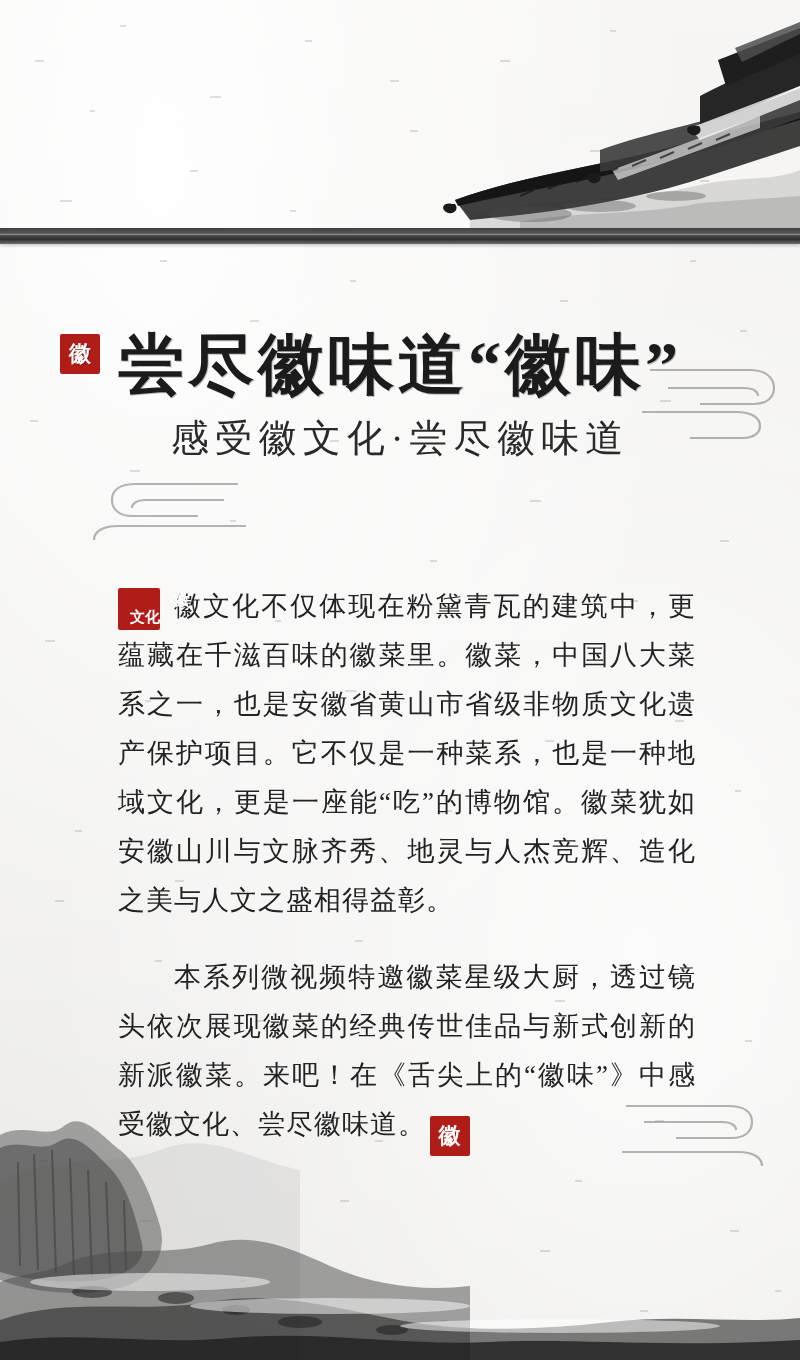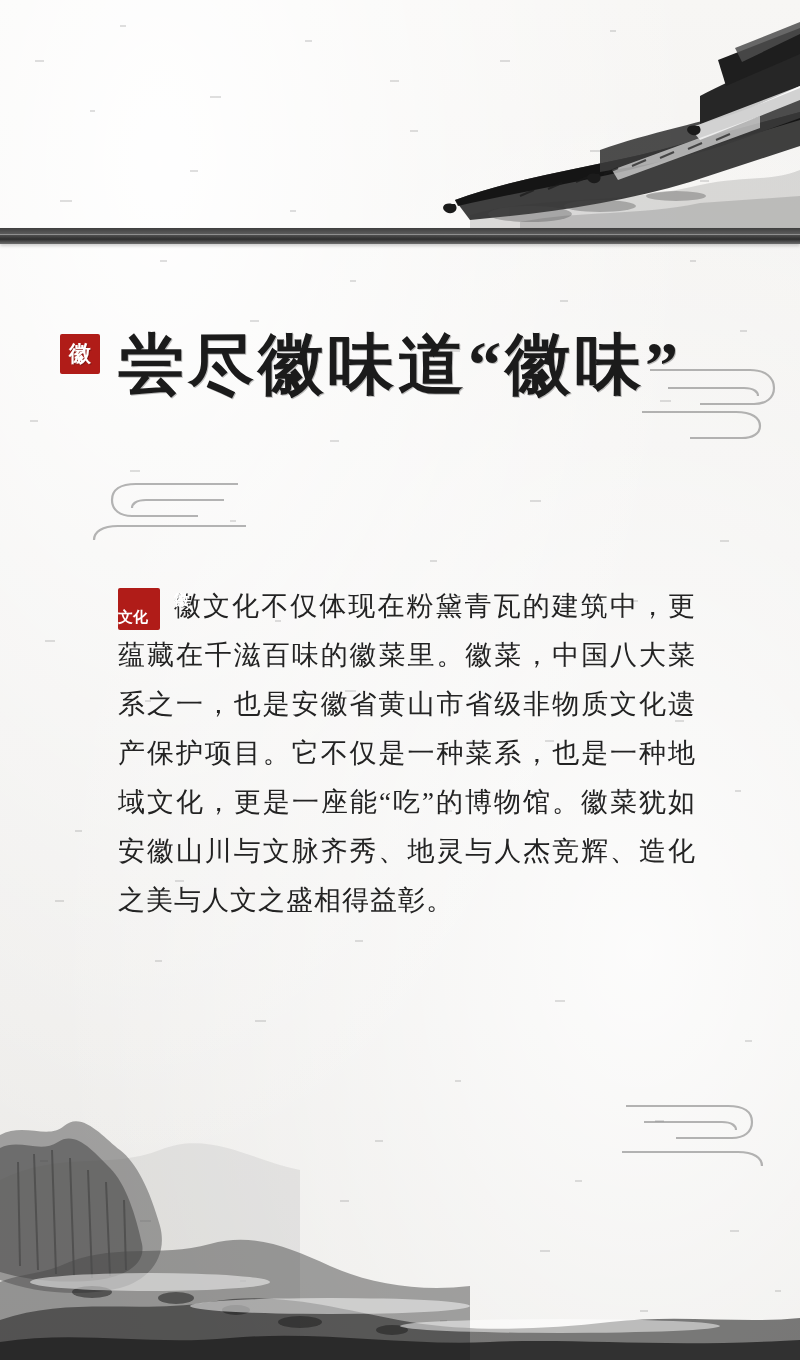--- a/index.html
+++ b/index.html
@@ -130,21 +130,21 @@
   .seal-para {
     position: absolute;
     left: 0;
     top: 6px;
     width: 42px;
     height: 42px;
     background: #b01c18;
     color: #ffffff;
     font-size: 15px;
     line-height: 17px;
-    text-align: left;
+    text-align: right;
     padding-top: 4px;
     box-sizing: border-box;
     border-radius: 2px;
     letter-spacing: 0;
     font-weight: bold;
   }
   .seal-end {
     display: inline-block;
     width: 40px;
     height: 40px;
@@ -312,26 +312,30 @@
       <path d="M26 32 H104 C114 32 118 36 118 40"></path>
       <path d="M4 62 H120 C136 62 144 68 144 76"></path>
     </g>
   </svg>
 
   <div class="title-block">
     <div class="main-title">
       <span class="seal-title">徽</span>
       <span>尝尽徽味道“徽味”</span>
     </div>
+    <div class="subtitle">感受徽文化·尝尽徽味道</div>
   </div>
 
   <div class="body-text">
     <p class="para">
       <span class="seal-para">徽文化</span>
       <span>徽文化不仅体现在粉黛青瓦的建筑中，更蕴藏在千滋百味的徽菜里。徽菜，中国八大菜系之一，也是安徽省黄山市省级非物质文化遗产保护项目。它不仅是一种菜系，也是一种地域文化，更是一座能“吃”的博物馆。徽菜犹如安徽山川与文脉齐秀、地灵与人杰竞辉、造化之美与人文之盛相得益彰。</span>
+    </p>
+    <p class="para second">
+      <span>本系列微视频特邀徽菜星级大厨，透过镜头依次展现徽菜的经典传世佳品与新式创新的新派徽菜。来吧！在《舌尖上的“徽味”》中感受徽文化、尝尽徽味道。</span><span class="seal-end">徽</span>
     </p>
   </div>
 
   <div class="mountain-zone">
     <svg width="800" height="330" viewBox="0 0 800 330">
 
       <path d="M0 150 C60 120 110 140 160 120 C210 100 250 130 300 140 L300 330 L0 330 Z" fill="#9a9a9a" opacity="0.18"></path>
 
       <path d="M0 105 C24 92 48 110 64 96 C82 80 104 108 120 120 C136 132 150 160 160 196
                C168 226 150 250 120 258 C80 268 30 262 0 250 Z" fill="#5f5f5f" opacity="0.55"></path>

